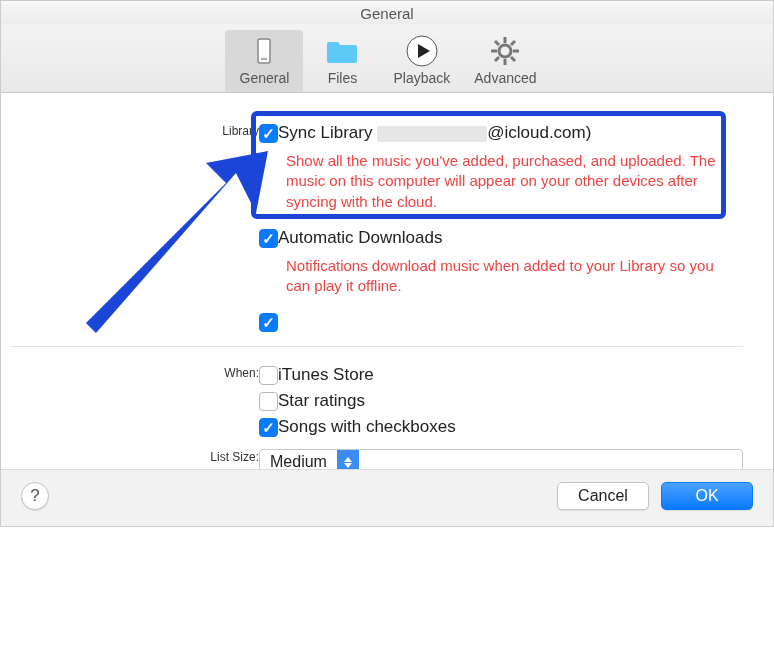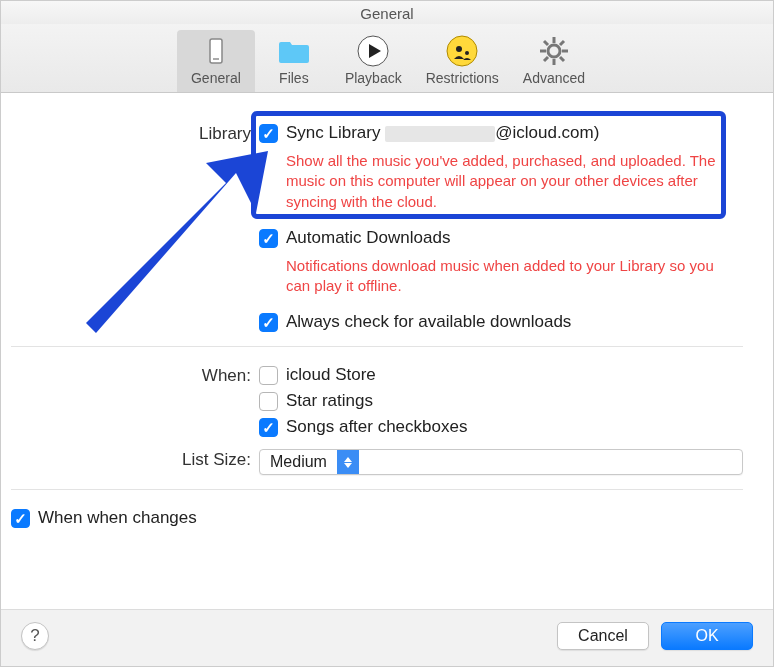--- a/index.html
+++ b/index.html
@@ -6,21 +6,21 @@
     body {
       font-family: -apple-system, BlinkMacSystemFont, "Helvetica Neue", sans-serif;
       background: #fff;
       width: 774px;
       height: 667px;
       position: relative;
       overflow: hidden;
     }
     .window {
       width: 774px;
-      height: 667px;
+      height: 527px;
       background: #f2f2f2;
       display: flex;
       flex-direction: column;
       border: 1px solid #ccc;
     }
     .titlebar {
       text-align: center;
       font-size: 15px;
       color: #555;
       padding: 4px 0 2px;
@@ -64,36 +64,35 @@
       position: relative;
     }
     .section {
       display: flex;
       align-items: flex-start;
       margin-bottom: 8px;
     }
     .section-label {
       width: 248px;
       text-align: right;
-      padding-right: 8px;
-      font-size: 17px;
+      font-size: 12px;
       color: #323232;
       padding-top: 1px;
       flex-shrink: 0;
     }
     .section-body {
       flex: 1;
       display: flex;
       flex-direction: column;
       gap: 6px;
     }
     .check-row {
       display: flex;
       align-items: flex-start;
-      gap: 8px;
+      gap: 0;
     }
     .check {
       width: 19px;
       height: 19px;
       border-radius: 4px;
       border: 1px solid #b6b6b6;
       background: #fff;
       flex-shrink: 0;
       display: flex;
       align-items: center;
@@ -248,32 +247,20 @@
       <span>Files</span>
     </div>
     <div class="tab">
       <div class="tab-icon">
         <svg width="32" height="32" viewBox="0 0 32 32">
             <circle cx="16" cy="16" r="15" fill="#fff" stroke="#555" stroke-width="1"></circle>
             <path d="M12 9 L24 16 L12 23 Z" fill="#222"></path>
           </svg>
       </div>
       <span>Playback</span>
-    </div>
-    <div class="tab">
-      <div class="tab-icon">
-        <svg width="32" height="32" viewBox="0 0 32 32">
-            <circle cx="16" cy="16" r="15" fill="#ffd93b" stroke="#b08a00" stroke-width="1"></circle>
-            <circle cx="13" cy="14" r="3" fill="#222"></circle>
-            <path d="M8 24 Q13 18 18 24" fill="#222"></path>
-            <circle cx="21" cy="18" r="2" fill="#222"></circle>
-            <path d="M17 25 Q21 21 25 25" fill="#222"></path>
-          </svg>
-      </div>
-      <span>Restrictions</span>
     </div>
     <div class="tab">
       <div class="tab-icon">
         <svg width="32" height="32" viewBox="0 0 32 32">
             <circle cx="16" cy="16" r="6" fill="none" stroke="#777" stroke-width="3"></circle>
             <g stroke="#777" stroke-width="3">
               <line x1="16" y1="2" x2="16" y2="8"></line>
               <line x1="16" y1="24" x2="16" y2="30"></line>
               <line x1="2" y1="16" x2="8" y2="16"></line>
               <line x1="24" y1="16" x2="30" y2="16"></line>
@@ -303,41 +290,40 @@
         <div class="check-desc">Show all the music you've added, purchased, and uploaded. The music on this computer will appear on your other devices after syncing with the cloud.</div>
 
         <div class="check-row">
           <div class="check checked"></div>
           <span class="check-label">Automatic Downloads</span>
         </div>
         <div class="check-desc">Notifications download music when added to your Library so you can play it offline.</div>
 
         <div class="check-row">
           <div class="check checked"></div>
-          <span class="check-label">Always check for available downloads</span>
         </div>
       </div>
     </div>
 
     <hr class="divider">
 
     <div class="section">
       <div class="section-label">When:</div>
       <div class="section-body">
         <div class="check-row">
           <div class="check"></div>
-          <span class="check-label">icloud Store</span>
+          <span class="check-label">iTunes Store</span>
         </div>
         <div class="check-row">
           <div class="check"></div>
           <span class="check-label">Star ratings</span>
         </div>
         <div class="check-row">
           <div class="check checked"></div>
-          <span class="check-label">Songs after checkboxes</span>
+          <span class="check-label">Songs with checkboxes</span>
         </div>
       </div>
     </div>
 
     <div class="section" style="margin-top:12px">
       <div class="section-label">List Size:</div>
       <div class="section-body">
         <div class="select-wrap">
           <span class="select-text">Medium</span>
           <span class="select-arrows"></span>

